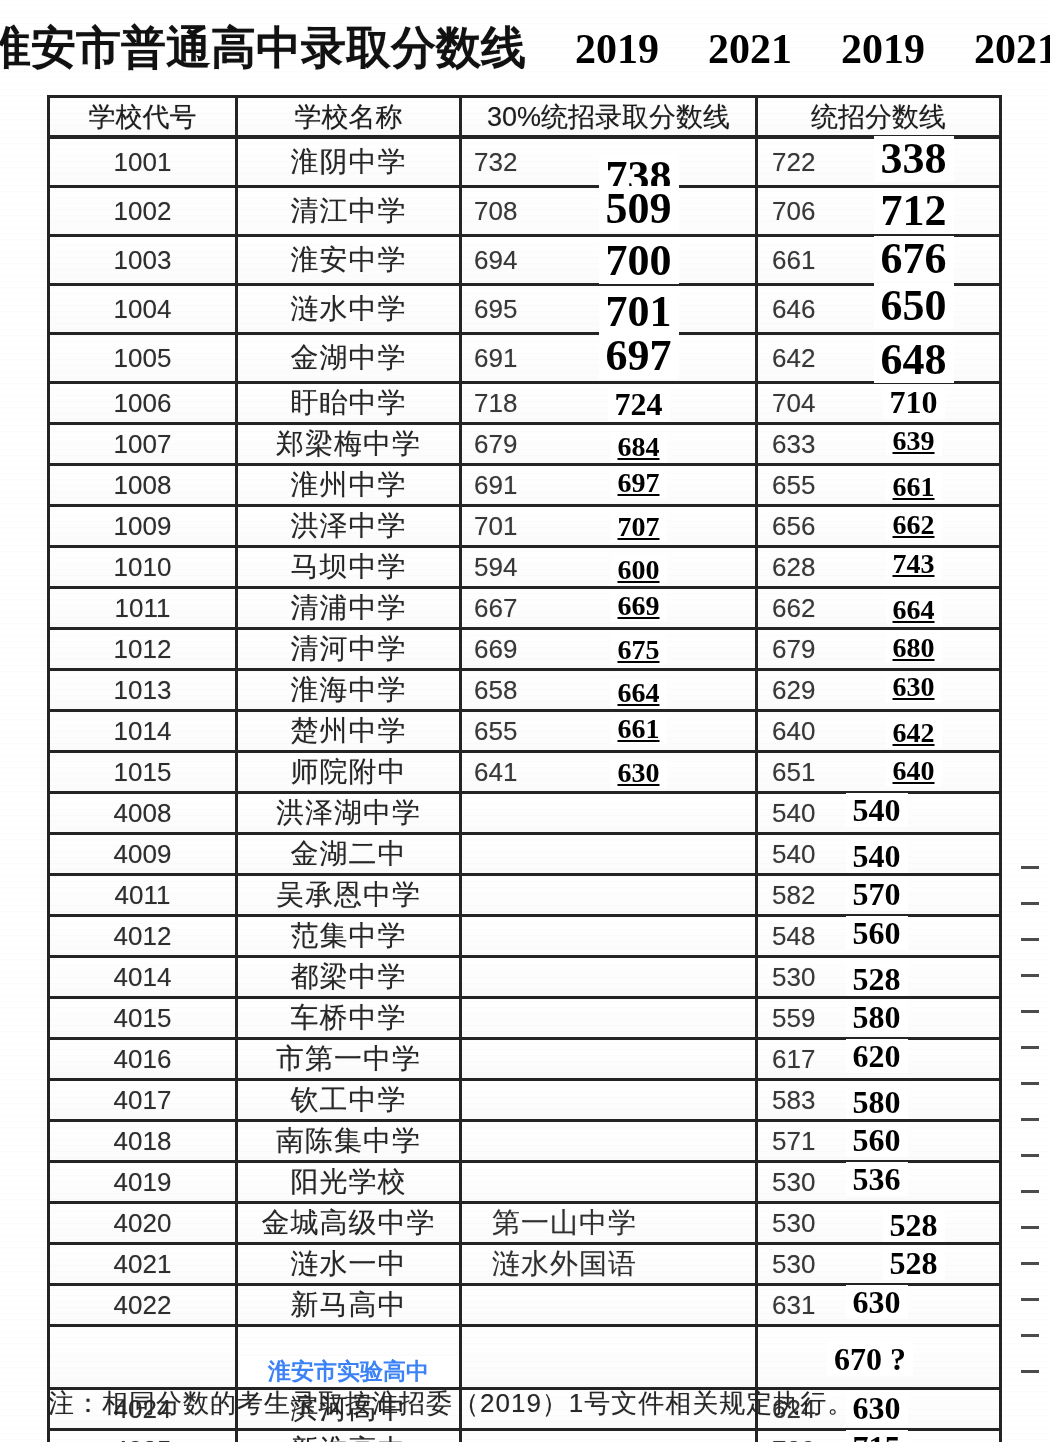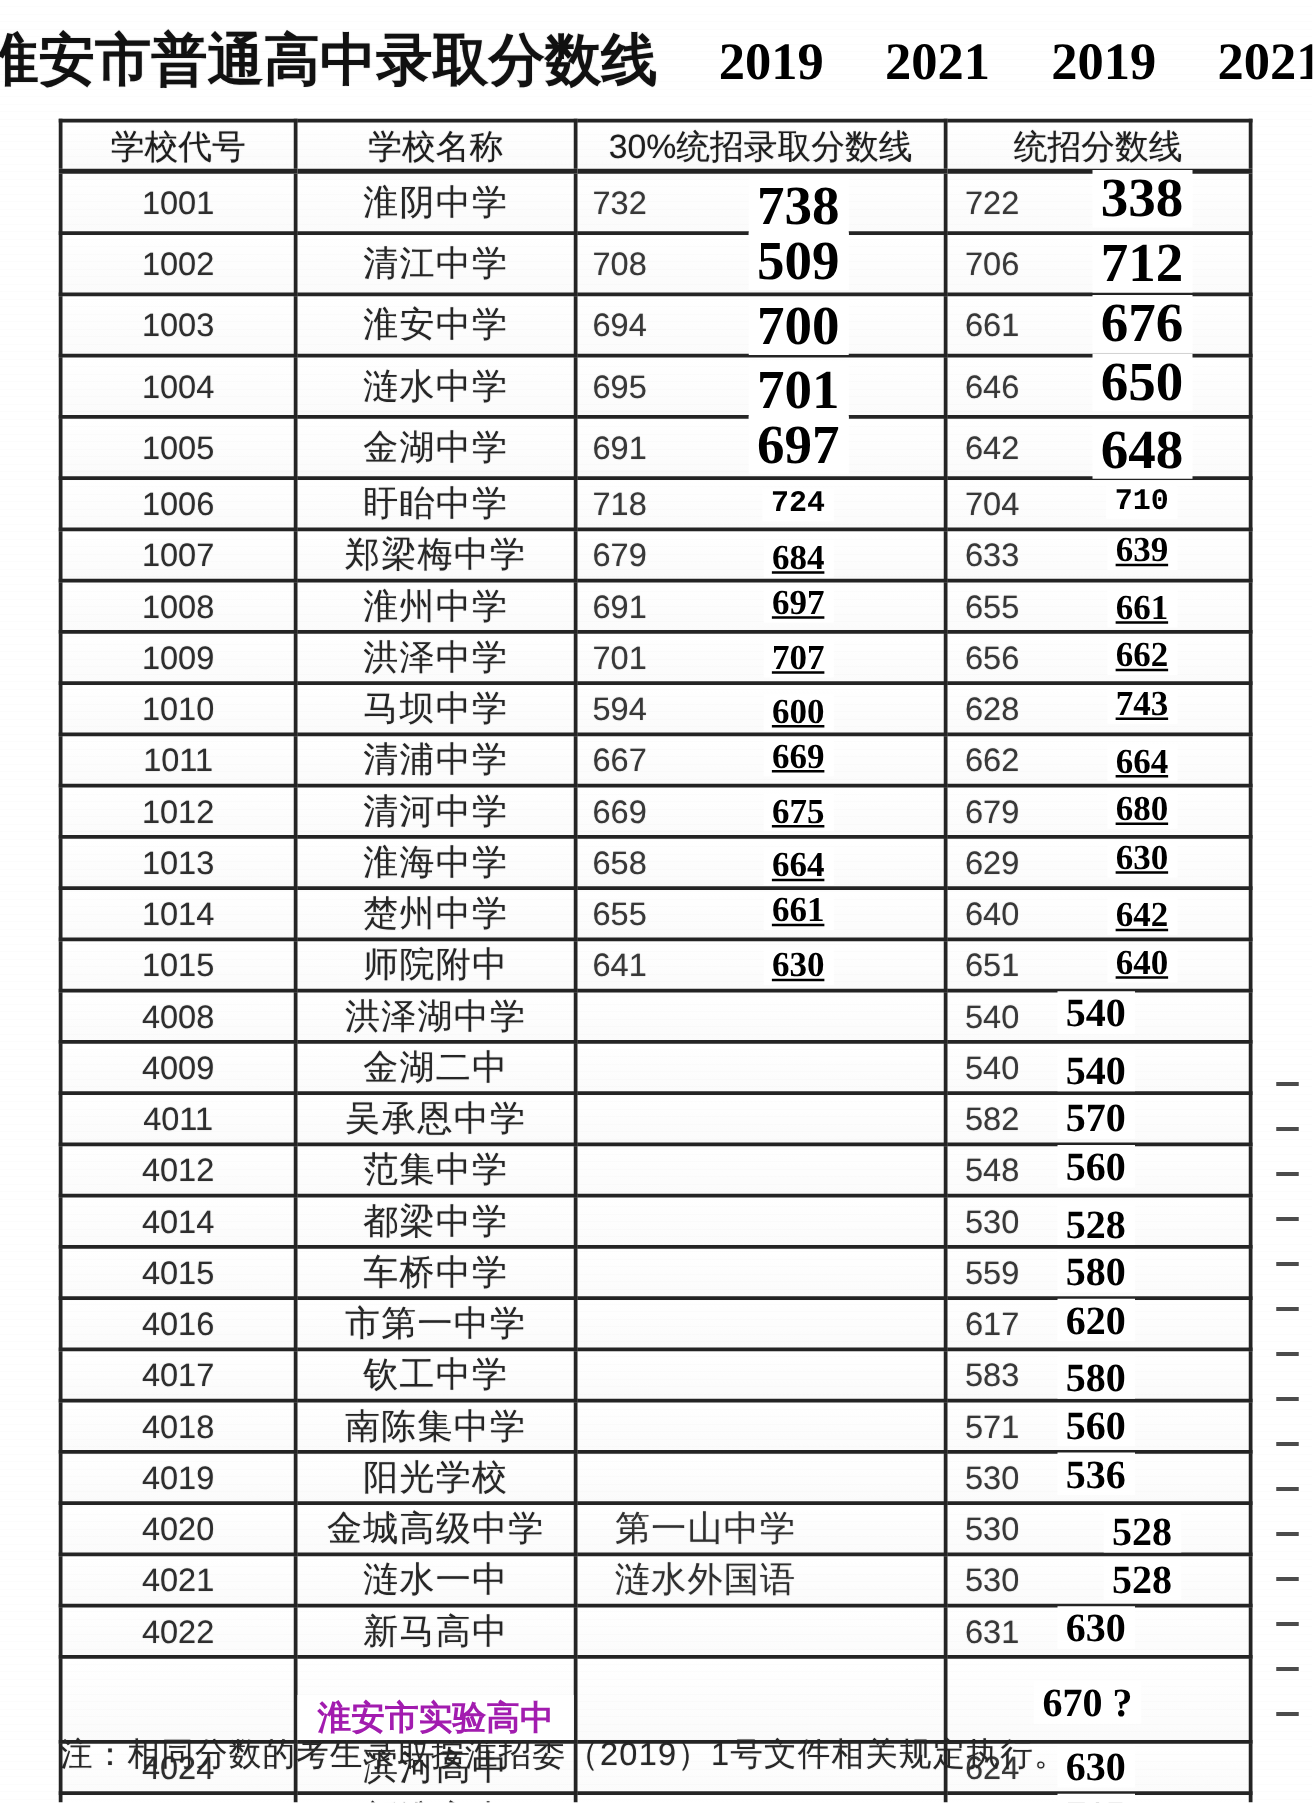--- a/index.html
+++ b/index.html
@@ -56,21 +56,21 @@
 
   .code{
     display:block;text-align:center;font-size:26px;color:#2e2e2e;
     text-shadow:0 0 1px rgba(0,0,0,.3);
   }
   .name{
     display:block;text-align:center;font-size:28px;color:#262626;
     letter-spacing:1px;text-shadow:0 0 1px rgba(0,0,0,.3);white-space:nowrap;
   }
   .overlay-name{
-    font-weight:bold;color:#a21caf;font-size:27px;letter-spacing:0;
+    font-weight:bold;color:#3b82f6;font-size:23px;letter-spacing:0;
     text-shadow:none;background:#fff;position:relative;z-index:3;margin-top:29px;
   }
   .cellwrap{display:flex;align-items:center;height:100%;}
   .scan{
     width:110px;padding-left:12px;box-sizing:border-box;
     font-size:26px;color:#383838;text-shadow:0 0 1px rgba(0,0,0,.3);
     text-align:left;white-space:nowrap;
   }
   .uni .scan{width:82px;padding-left:14px;}
   .scan-wide{
@@ -79,21 +79,21 @@
   }
   .boldwrap{flex:1;text-align:center;padding-right:50px;}
   .uni .boldwrap{padding-right:12px;}
   .uni .boldwrap.shift-left{padding-right:86px;}
   .bold-val{
     font-family:"Liberation Serif",serif;font-weight:bold;color:#000;
     background:#ffffff;line-height:1;padding:1px 7px;
     position:relative;z-index:2;white-space:nowrap;display:inline-block;
   }
   .sz-xl{font-size:44px;}
-  .sz-lg{font-size:24px;font-family:Liberation Mono, monospace;}
+  .sz-lg{font-size:32px;}
   .sz-md{font-size:28px;text-decoration:underline;}
   .sz-sm{font-size:32px;}
 
   
   .artifact-dashes{
     position:absolute;left:1021px;top:833px;width:18px;height:540px;
     background:repeating-linear-gradient(180deg,transparent 0 33px,#2c2c2c 33px 36px);
     opacity:.85;
   }
 
@@ -136,21 +136,21 @@
         <tr>
           <td>
             <span class="code">1001</span>
           </td>
           <td>
             <span class="name">淮阴中学</span>
           </td>
           <td>
             <div class="cellwrap">
               <span class="scan">732</span>
-              <div class="boldwrap"><span class="bold-val sz-xl" style="top: 3px;">738</span></div>
+              <div class="boldwrap"><span class="bold-val sz-xl" style="top: 15px;">738</span></div>
             </div>
           </td>
           <td class="uni">
             <div class="cellwrap">
               <span class="scan">722</span>
               <div class="boldwrap"><span class="bold-val sz-xl" style="top: -3px;">338</span></div>
             </div>
           </td>
         </tr>
         <tr>

